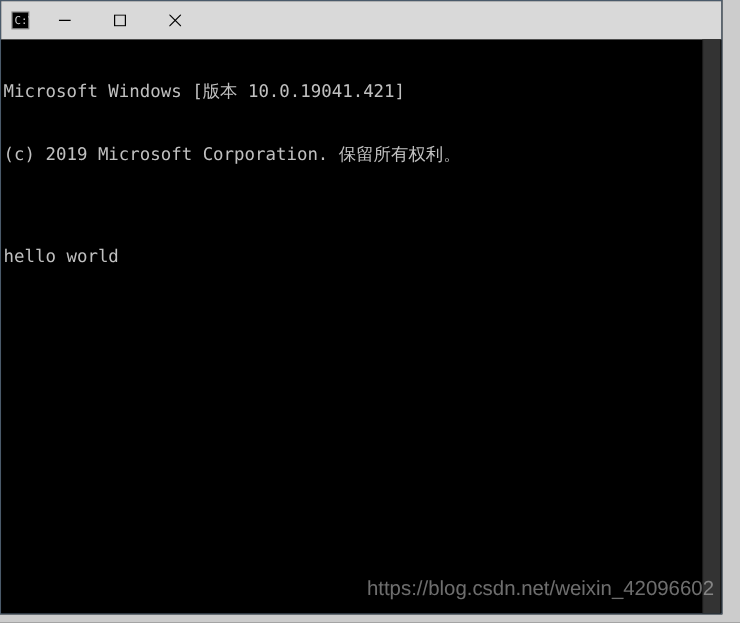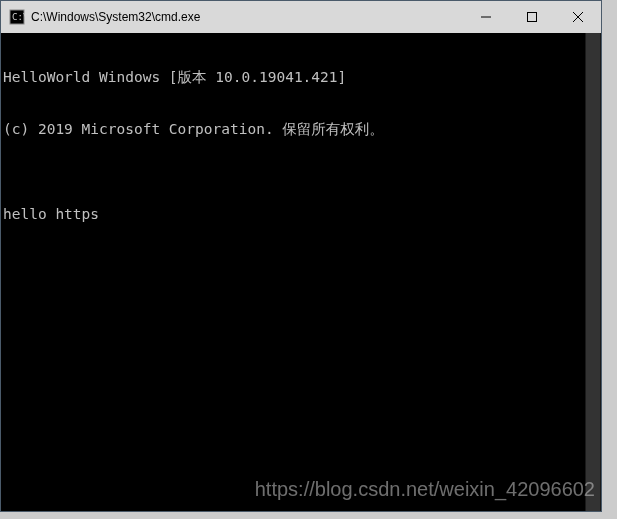--- a/index.html
+++ b/index.html
@@ -74,21 +74,21 @@
     }
     .terminal-line {
       display: block;
     }
     .watermark {
       position: absolute;
       bottom: 10px;
       right: 6px;
       color: rgba(200,200,200,0.55);
       font-family: Arial, sans-serif;
-      font-size: 20px;
+      font-size: 17px;
       pointer-events: none;
     }
     .scrollbar-right {
       position: absolute;
       right: 0;
       top: 32px;
       bottom: 0;
       width: 16px;
       background: #1a1a1a;
     }
@@ -105,44 +105,43 @@
 <body>
 
 <div class="window">
   <div class="titlebar">
     <span class="titlebar-icon">
       <svg viewBox="0 0 16 16">
           <rect x="1" y="1" width="14" height="14" fill="#000" stroke="#888" stroke-width="1"></rect>
           <text x="3" y="11" font-size="9" fill="#ccc" font-family="monospace">C:\</text>
         </svg>
     </span>
-    <span class="titlebar-title">C:\Windows\System32\cmd.exe</span>
     <div class="window-controls">
       <button class="win-btn">
         <svg viewBox="0 0 10 10">
             <line x1="0" y1="5" x2="10" y2="5" stroke="#000" stroke-width="1"></line>
           </svg>
       </button>
       <button class="win-btn">
         <svg viewBox="0 0 10 10">
             <rect x="0.5" y="0.5" width="9" height="9" fill="none" stroke="#000" stroke-width="1"></rect>
           </svg>
       </button>
       <button class="win-btn close">
         <svg viewBox="0 0 10 10">
             <line x1="0" y1="0" x2="10" y2="10" stroke="#000" stroke-width="1"></line>
             <line x1="10" y1="0" x2="0" y2="10" stroke="#000" stroke-width="1"></line>
           </svg>
       </button>
     </div>
   </div>
   <div class="terminal">
-    <span class="terminal-line">HelloWorld Windows [版本 10.0.19041.421]</span>
+    <span class="terminal-line">Microsoft Windows [版本 10.0.19041.421]</span>
     <span class="terminal-line">(c) 2019 Microsoft Corporation. 保留所有权利。</span>
     <span class="terminal-line"></span>
-    <span class="terminal-line">hello https</span>
+    <span class="terminal-line">hello world</span>
     <span class="terminal-line"></span>
   </div>
   <div class="scrollbar-right">
     <div class="scrollbar-thumb"></div>
   </div>
   <div class="watermark">https://blog.csdn.net/weixin_42096602</div>
 </div>
 
 </body></html>

